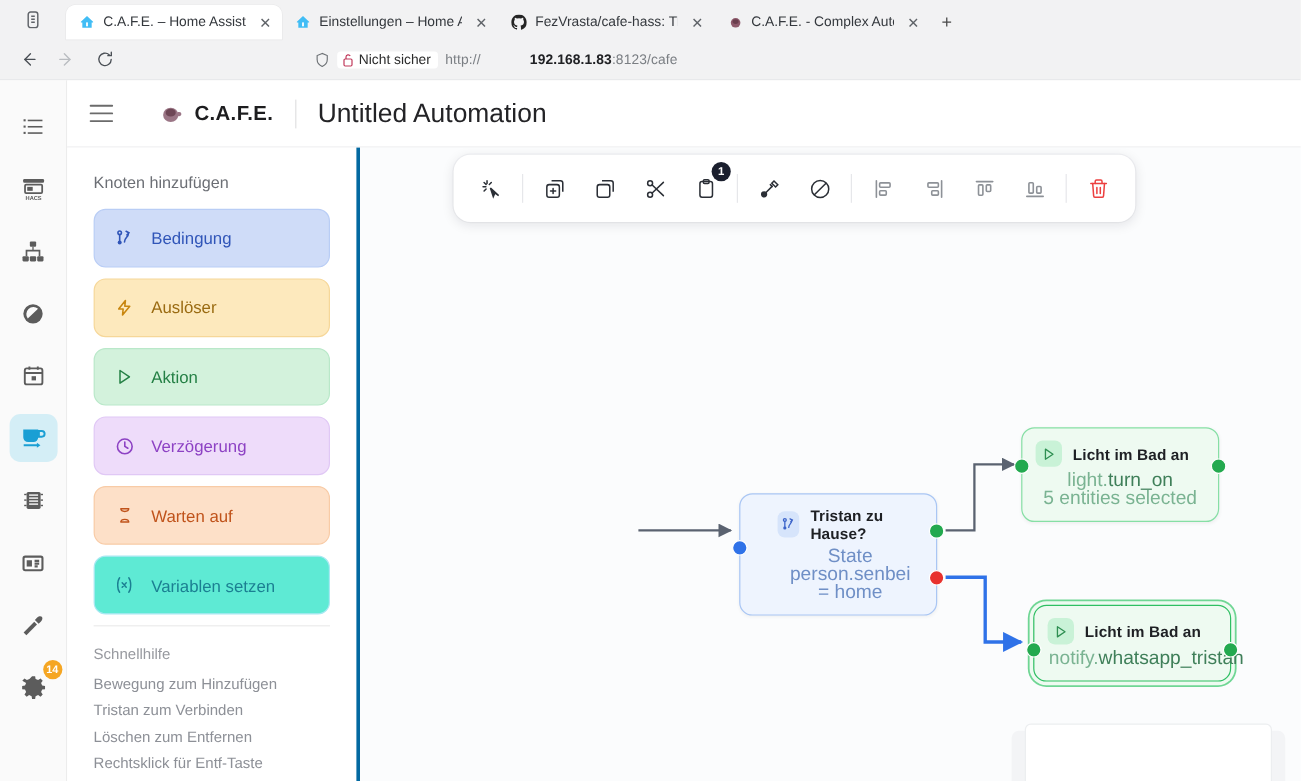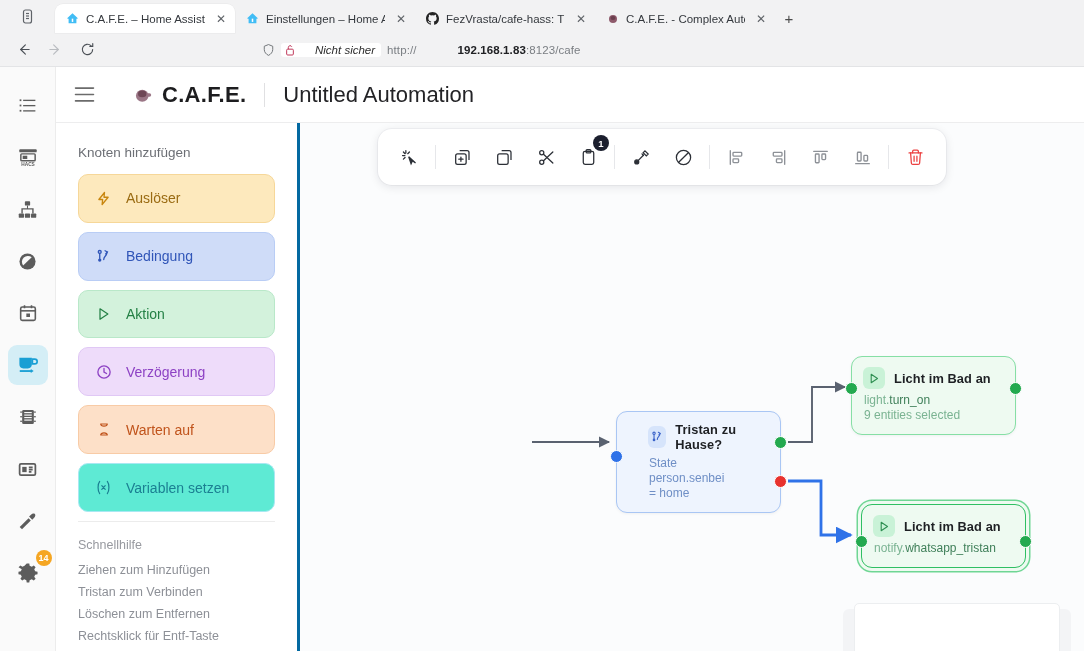--- a/index.html
+++ b/index.html
@@ -42,22 +42,22 @@
   #navbar { height:33px; display:flex; align-items:center; background:#f2f2f3; padding:0 8px; gap:2px;}
   .navbtn { width:30px; height:26px; display:flex; align-items:center; justify-content:center;
             color:#5f6368; font-size:14px; }
   .navbtn.dim { color:#b9bcc0; }
   #omnibox {
     margin-left:150px; height:26px; display:flex; align-items:center; gap:6px;
     flex:1; border-radius:4px; padding:0 8px;
   }
   #omnibox .shield { color:#6b6f73; font-size:13px; display:flex; }
   #notsecure {
-    display:flex; gap:20px; background:#ffffff;
-    border-radius:3px; padding:1px 6px 1px 4px; font-size:11.5px; color:#2b2b2b;font-style:italic;
+    display:flex; gap:4px; background:#ffffff;
+    border-radius:3px; padding:1px 6px 1px 4px; font-size:11.5px; color:#2b2b2b;
   }
   #notsecure .lockico { color:#c0385a; font-size:11px; display:flex;}
   #urltext { font-size:11.5px; color:#7a7e83; letter-spacing:.1px; }
   #urltext b { color:#202124; font-weight:700;padding-left:41px; }
 
   
   #app { display:flex; width:1084px; height:585px; background:#fff; border-top:1px solid #e3e4e6; }
 
   
   #ha-rail {
@@ -78,21 +78,21 @@
   
   #content { flex:1; display:flex; flex-direction:column; min-width:0; }
 
   #appheader {
     height:56px; flex:0 0 56px; display:flex; align-items:center;
     background:#ffffff; border-bottom:1px solid #ededee; padding-left:0;
   }
   #hamburger { width:56px; display:flex; align-items:center; justify-content:center; color:#6b6b6b;}
   #brand { display:flex; align-items:center; gap:10px; padding-left:22px; }
   #brand .cupicon { width:18px; height:18px; display:flex; align-items:center; justify-content:center;}
-  #brandname { font-size:22px; font-weight:700; letter-spacing:.3px; color:#1d1d1f; }
+  #brandname { font-size:17px; font-weight:700; letter-spacing:.3px; color:#1d1d1f; }
   #hdr-div { width:1px; height:24px; background:#e0e0e2; margin:0 18px; }
   #doctitle { font-size:22px; color:#232326; font-weight:400; }
 
   #body-row { flex:1; display:flex; min-height:0; }
 
   
   #palette {
     width:244px; flex:0 0 244px; background:#ffffff; border-right:3px solid #0369a1;
     display:flex; flex-direction:column; padding:22px 22px 0 22px;
   }
@@ -136,21 +136,21 @@
     position:absolute; top:-1px; right:0px; width:16px; height:16px; border-radius:50%;
     background:#1b1f2e; color:#fff; font-size:9.5px; font-weight:700;
     display:flex; align-items:center; justify-content:center;
   }
 
   
   .node { position:absolute; border-radius:11px; }
   .node-head { display:flex; align-items:center; gap:9px; padding:10px 12px 4px 11px; }
   .node-badge { width:22px; height:22px; border-radius:6px; display:flex; align-items:center; justify-content:center;}
   .node-title { font-size:12.8px; font-weight:700; color:#1e2024; letter-spacing:.1px; }
-  .node-body { padding:0 12px 11px 12px; font-size:12px; line-height:15px; }
+  .node-body { padding:0 12px 11px 12px; font-size:16px; line-height:15px;text-align:center; }
 
   #node-trigger {
     left:25px; top:288px; width:200px; background:#fdf6e6;
     border:1.6px solid #f0cf84; box-shadow:0 1px 3px rgba(0,0,0,.05);
   }
   #node-trigger .node-badge{ background:#fbe6ab; }
   #node-trigger .node-body{ color:#b08a4a; }
 
   #node-condition {
     left:316px; top:288px; width:165px; background:#eef4fe;
@@ -416,42 +416,42 @@
       </div>
       <div id="hdr-div"></div>
       <div id="doctitle">Untitled Automation</div>
     </div>
 
     <div id="body-row">
 
       <div id="palette">
         <div id="palette-title">Knoten hinzufügen</div>
 
-        <div class="pal-btn pal-trigger">
-          <span class="pico">
-            <svg width="15" height="17" viewBox="0 0 24 24" fill="none" stroke="#c8860f" stroke-width="2.1" stroke-linejoin="round">
-                <path d="M13.6 2.4 4.6 13.6h6L9.8 21.6l9.6-11.6h-6.6z"></path>
-              </svg>
-          </span>
-          <span>Auslöser</span>
-        </div>
-
         <div class="pal-btn pal-condition">
           <span class="pico">
             <svg width="16" height="17" viewBox="0 0 24 24" fill="none" stroke="#3055b8" stroke-width="2" stroke-linecap="round">
               <circle cx="5.6" cy="17.4" r="2.5" fill="#3055b8" stroke="none"></circle>
               <path d="M5.6 14.9V7.4"></path>
                 <circle cx="5.6" cy="5.2" r="2.2"></circle>
               <path d="M16.6 5.4c0 6-5 5.6-5 11.2"></path>
                 <path d="M13.6 3.4l3.4 1.8-2.4 2.8"></path>
             </svg>
           </span>
           <span>Bedingung</span>
         </div>
 
+        <div class="pal-btn pal-trigger">
+          <span class="pico">
+            <svg width="15" height="17" viewBox="0 0 24 24" fill="none" stroke="#c8860f" stroke-width="2.1" stroke-linejoin="round">
+                <path d="M13.6 2.4 4.6 13.6h6L9.8 21.6l9.6-11.6h-6.6z"></path>
+              </svg>
+          </span>
+          <span>Auslöser</span>
+        </div>
+
         <div class="pal-btn pal-action">
           <span class="pico">
             <svg width="15" height="16" viewBox="0 0 24 24" fill="none" stroke="#248045" stroke-width="2" stroke-linejoin="round">
                 <path d="M6.4 3.6 19 12 6.4 20.4z"></path>
               </svg>
           </span>
           <span>Aktion</span>
         </div>
 
         <div class="pal-btn pal-delay">
@@ -481,21 +481,21 @@
                 <path d="M17.4 3.4c3 3.6 3 13.6 0 17.2"></path>
               <path d="M9.6 9.4l4.8 5.2M14.4 9.4l-4.8 5.2"></path>
             </svg>
           </span>
           <span>Variablen setzen</span>
         </div>
 
         <div id="quickhelp">
           <div class="qh-title">Schnellhilfe</div>
           <ul>
-            <li>Ziehen zum Hinzufügen</li>
+            <li>Bewegung zum Hinzufügen</li>
             <li>Tristan zum Verbinden</li>
             <li>Löschen zum Entfernen</li>
             <li>Rechtsklick für Entf-Taste</li>
           </ul>
         </div>
       </div>
 
       <div id="canvas">
 
         <div id="toolbar">
@@ -644,21 +644,21 @@
           <div class="node-head">
             <span class="node-badge">
               <svg width="12" height="13" viewBox="0 0 24 24" fill="none" stroke="#2e8f52" stroke-width="2.2" stroke-linejoin="round">
                   <path d="M6.4 3.6 19 12 6.4 20.4z"></path>
                 </svg>
             </span>
             <span class="node-title">Licht im Bad an</span>
           </div>
           <div class="node-body">
             <div><span>light.</span><span class="strong">turn_on</span></div>
-            <div>9 entities selected</div>
+            <div>5 entities selected</div>
           </div>
           <span class="port in-green" style="left:-7px;  top:25px;"></span>
           <span class="port out-green" style="right:-7px; top:25px;"></span>
         </div>
 
         <div class="node" id="node-action2">
           <div class="node-head">
             <span class="node-badge">
               <svg width="12" height="13" viewBox="0 0 24 24" fill="none" stroke="#2e8f52" stroke-width="2.2" stroke-linejoin="round">
                   <path d="M6.4 3.6 19 12 6.4 20.4z"></path>

